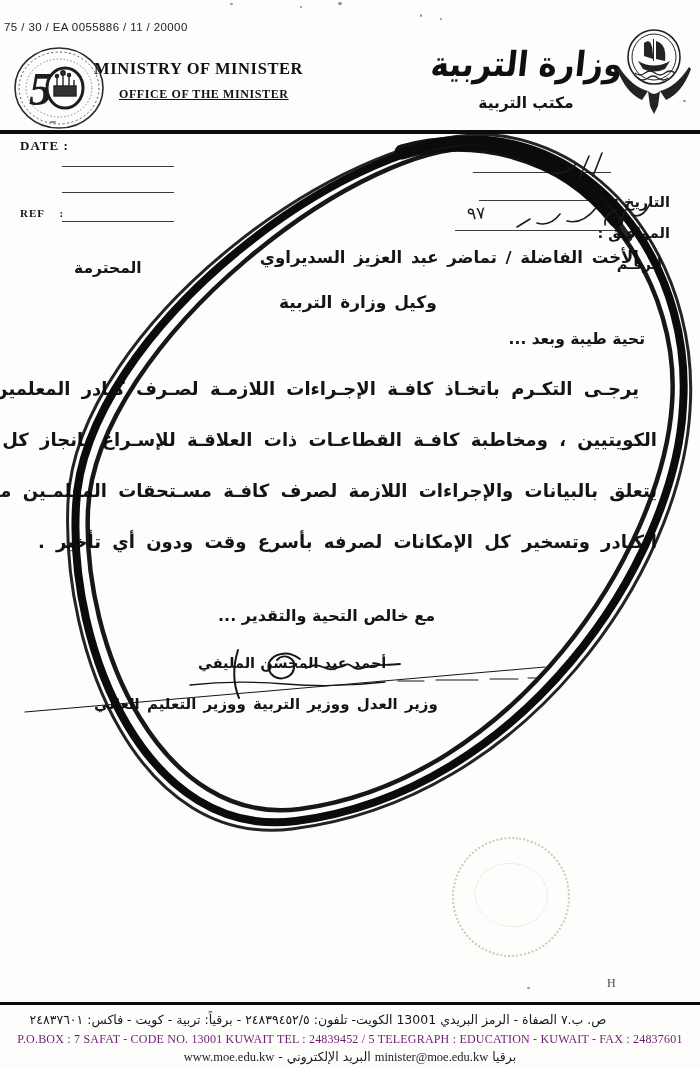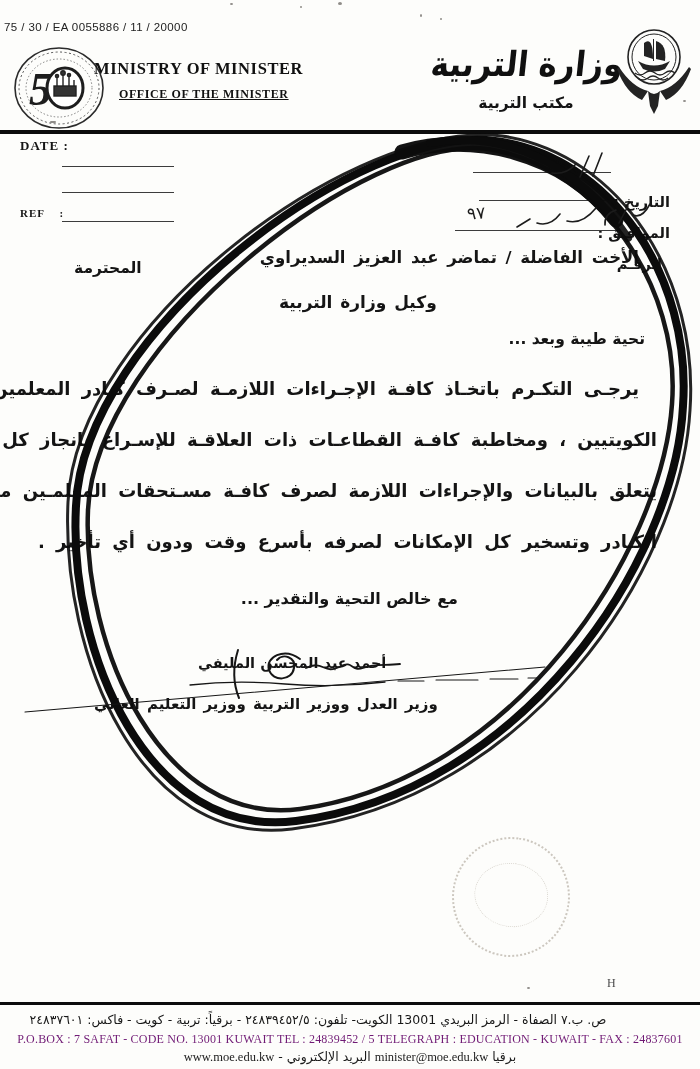--- a/index.html
+++ b/index.html
@@ -103,21 +103,21 @@
 <div class="abs rtl b" style="left:279px;top:292px;font-size:17px;word-spacing:2px;">وكيل وزارة التربية</div>
 <div class="abs rtl b" style="right:55px;top:330px;font-size:15.5px;">تحية طيبة وبعد ...</div>
 
 <div class="abs rtl" style="left:52px;right:43px;top:363px;">
   <div class="bodyline" style="padding-left:0;padding-right:18px;">يرجـى التكـرم باتخـاذ كافـة الإجـراءات اللازمـة لصـرف كـادر المعلمين</div>
   <div class="bodyline">الكويتيين ، ومخاطبة كافـة القطاعـات ذات العلاقـة للإسـراع بانجاز كل</div>
   <div class="bodyline">يتعلق بالبيانات والإجراءات اللازمة لصرف كافـة مسـتحقات المعلمـين مـن هـذا</div>
   <div class="bodyline">الكـادر وتسخير كل الإمكانات لصرفه بأسرع وقت ودون أي تأخير .</div>
 </div>
 
-<div class="abs rtl b" style="left:218px;top:589px;width:240px;text-align:right;font-size:16px;">مع خالص التحية والتقدير ...</div>
+<div class="abs rtl b" style="left:218px;top:606px;width:240px;text-align:left;font-size:16px;">مع خالص التحية والتقدير ...</div>
 
 <div class="abs rtl b" style="left:198px;top:655px;font-size:14.5px;">أحمد عبد المحسن المليفي</div>
 <div class="abs rtl b" style="left:94px;top:695px;font-size:15px;word-spacing:2px;">وزير العدل ووزير التربية ووزير التعليم العالي</div>
 
 <div class="abs" id="stamp-faint" style="left:452px;top:837px;width:114px;height:116px;transform:rotate(8deg);">
   <div class="abs" id="stamp-inner" style="left:20px;top:24px;width:72px;height:62px;"></div>
 </div>
 
 <div class="abs serif" style="left:607px;top:976px;font-size:12px;color:#4a4a4a;">H</div>
 

